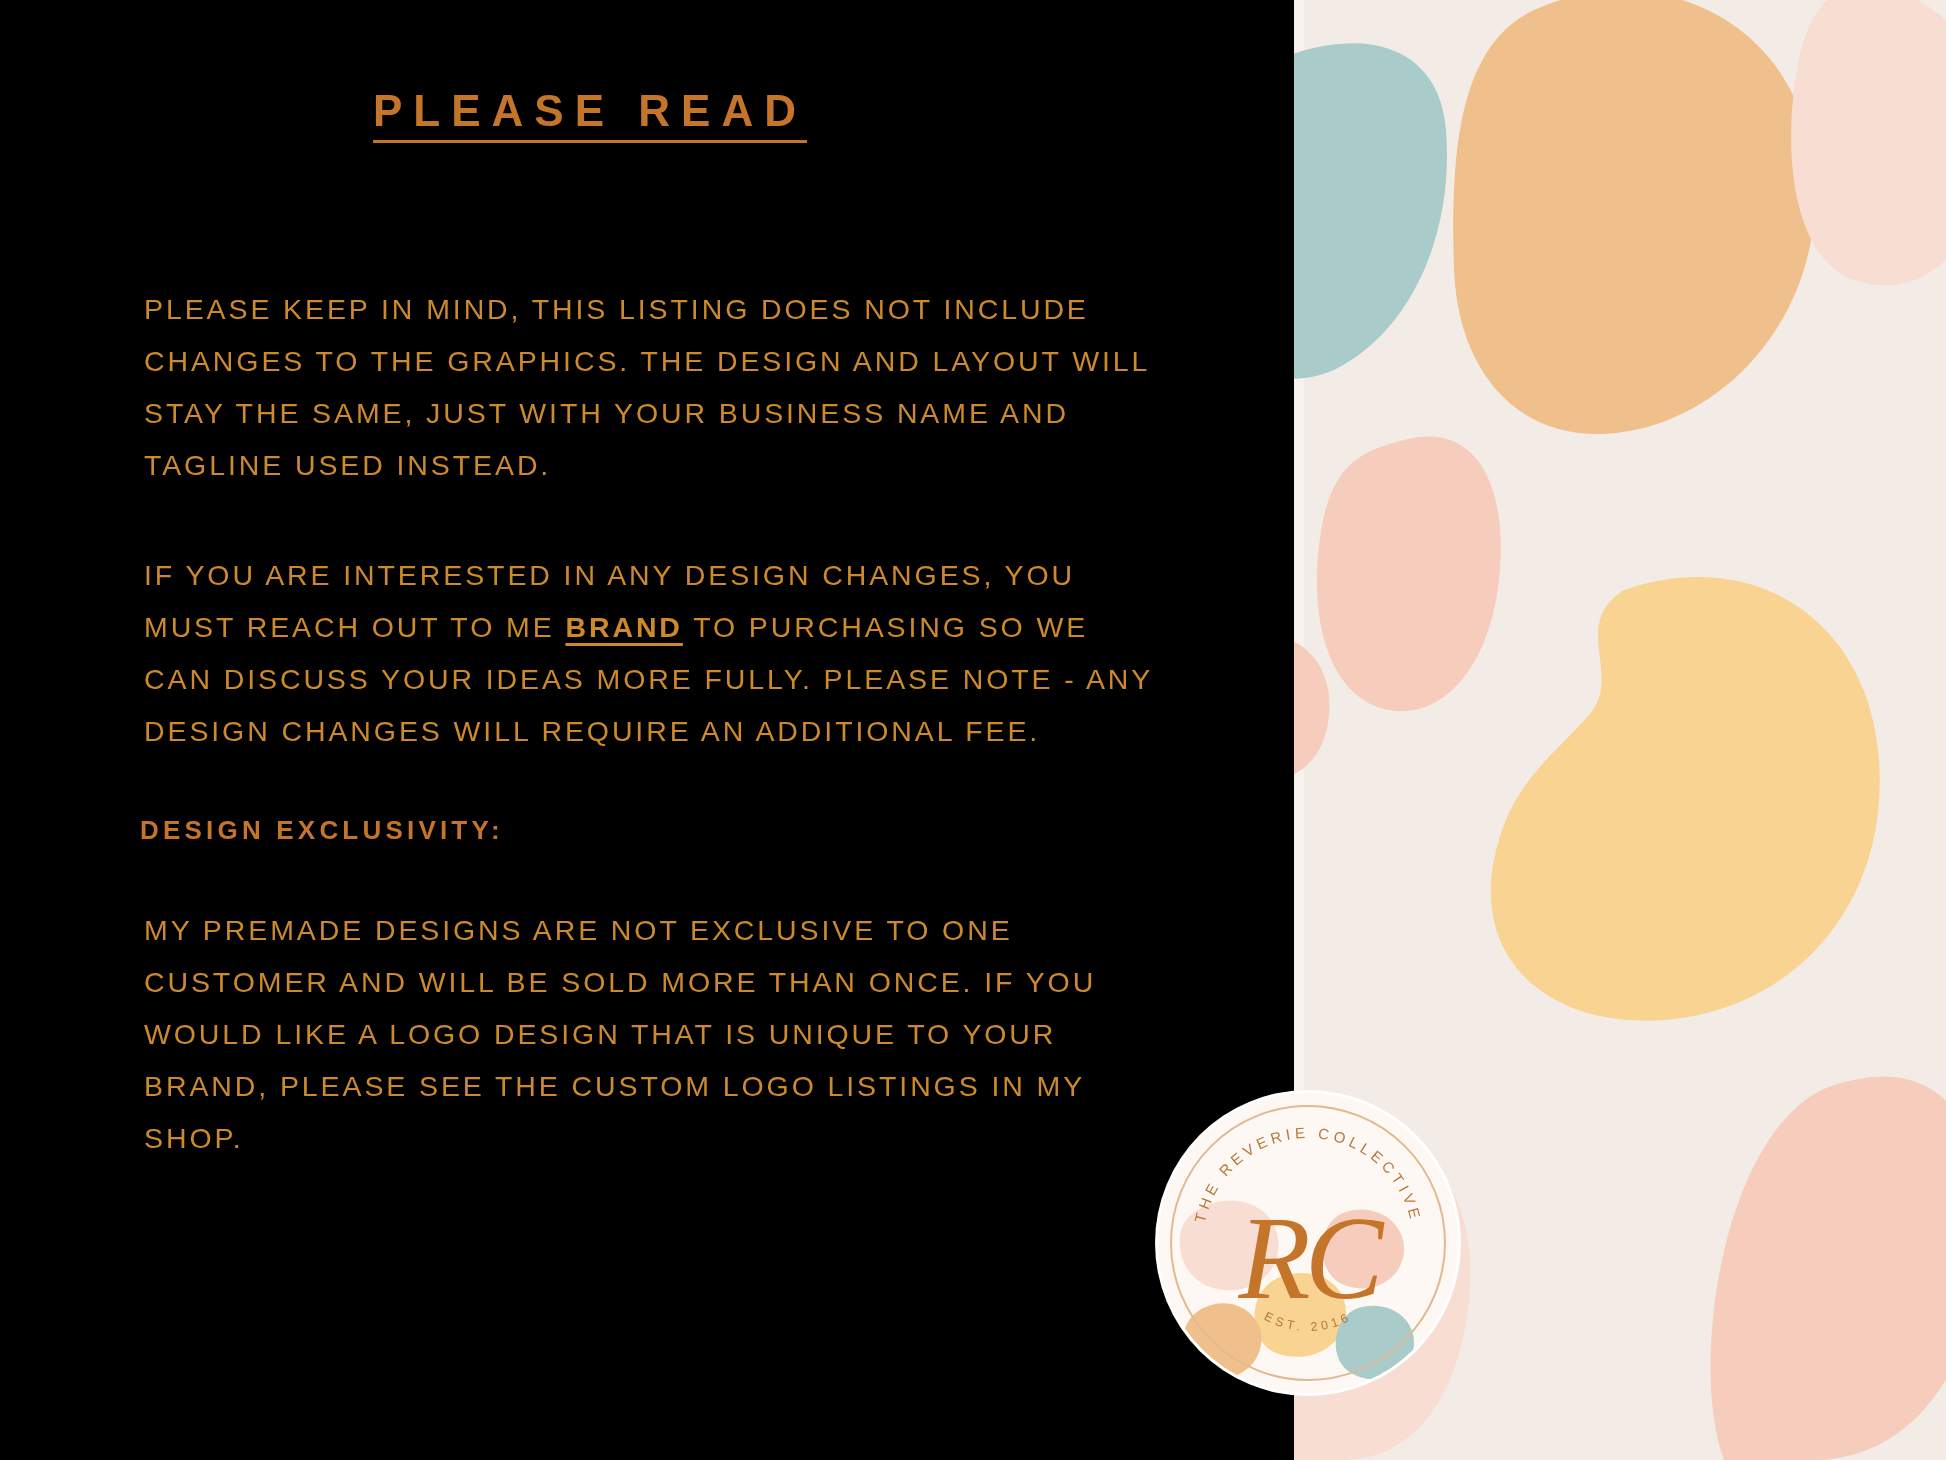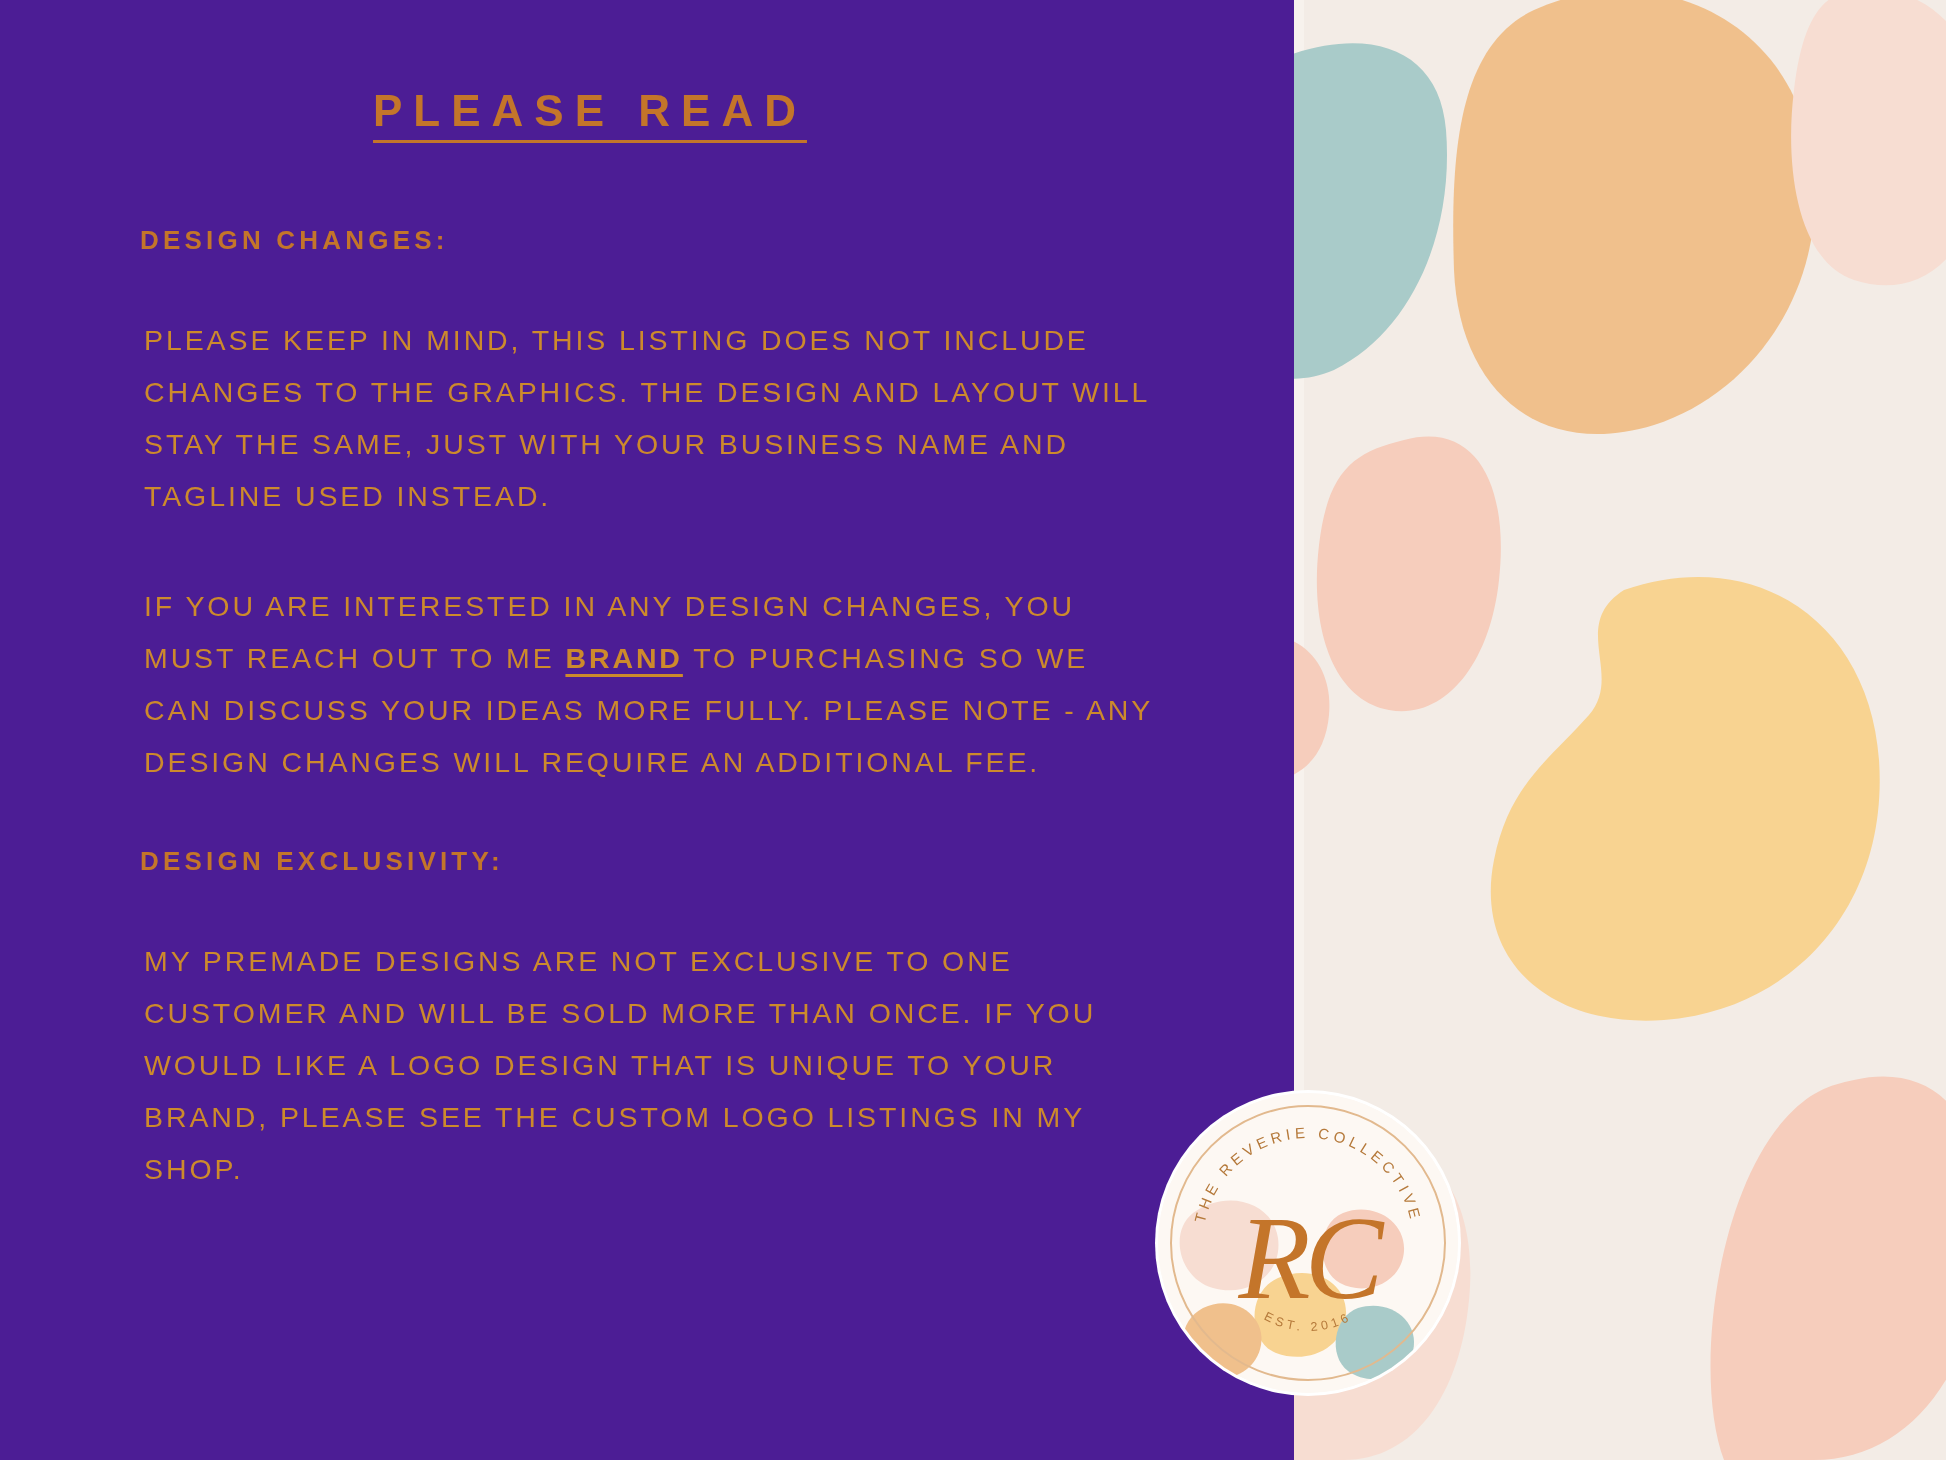--- a/index.html
+++ b/index.html
@@ -10,21 +10,21 @@
   body {
     width: 1946px;
     height: 1460px;
     overflow: hidden;
     font-family: "Liberation Sans", sans-serif;
   }
   .page {
     position: relative;
     width: 1946px;
     height: 1460px;
-    background: #4c1d95;
+    background: #000000;
     overflow: hidden;
   }
 
   
   .left-col {
     position: absolute;
     left: 0;
     top: 0;
     width: 1300px;
     height: 1460px;
@@ -157,21 +157,20 @@
 <body>
 
 <div class="page">
 
   <div class="left-col">
 
     <div class="title">PLEASE READ</div>
 
     <div class="body-area">
 
-      <div class="heading">DESIGN CHANGES:</div>
 
       <div class="gap-lg"></div>
 
       <div class="para">PLEASE KEEP IN MIND, THIS LISTING DOES NOT INCLUDE CHANGES TO THE GRAPHICS. THE DESIGN AND LAYOUT WILL STAY THE SAME, JUST WITH YOUR BUSINESS NAME AND TAGLINE USED INSTEAD.</div>
 
       <div class="gap-md"></div>
 
       <div class="para"><span>IF YOU ARE INTERESTED IN ANY DESIGN CHANGES, YOU MUST REACH OUT TO ME </span><span class="u-bold">BRAND</span><span> TO PURCHASING SO WE CAN DISCUSS YOUR IDEAS MORE FULLY. PLEASE NOTE - ANY DESIGN CHANGES WILL REQUIRE AN ADDITIONAL FEE.</span></div>
 
       <div class="gap-lg"></div>

